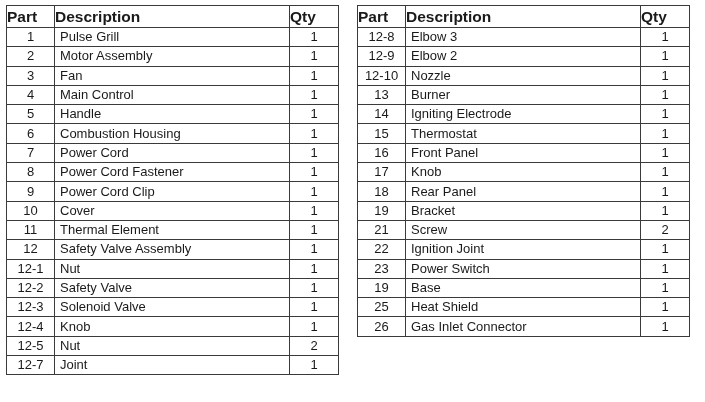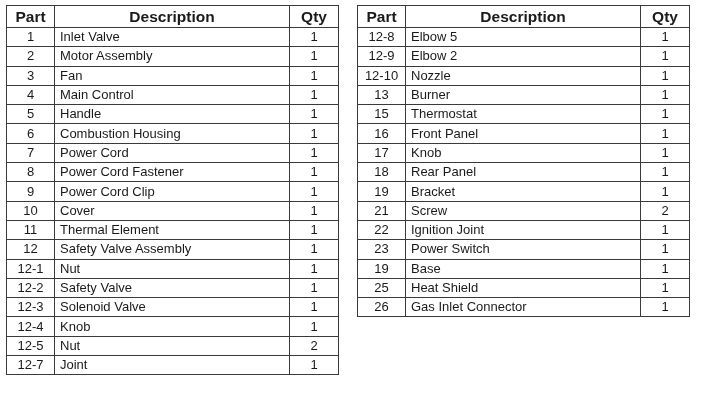--- a/index.html
+++ b/index.html
@@ -4,21 +4,21 @@
 <style>
   html, body { margin: 0; padding: 0; background: #ffffff; }
   body { width: 705px; height: 402px; position: relative; overflow: hidden;
          font-family: "Liberation Sans", sans-serif; color: #1a1a1a; }
   table { position: absolute; border-collapse: collapse; table-layout: fixed;
           border: 1.5px solid #3a3a3a; }
   #left-table { left: 6px; top: 5px; width: 332px; }
   #right-table { left: 357px; top: 5px; width: 332px; }
   th, td { border: 1px solid #3a3a3a; padding: 0; height: 18.3px; line-height: 18px;
            font-size: 13px; white-space: nowrap; overflow: hidden; }
-  th { font-weight: bold; font-size: 15.5px; height: 21px; line-height: 21px; text-align: center; }
+  th { font-weight: bold; font-size: 15.5px; height: 21px; line-height: 21px; text-align: left; }
   td.part { text-align: center; }
   td.desc { text-align: left; padding-left: 5px; }
   td.qty { text-align: center; }
   col.c-part { width: 48px; }
   col.c-desc { width: 235px; }
   col.c-qty { width: 49px; }
 </style>
 </head>
 <body>
 
@@ -31,21 +31,21 @@
   <thead>
     <tr>
       <th>Part</th>
       <th>Description</th>
       <th>Qty</th>
     </tr>
   </thead>
   <tbody id="left-body">
       <tr>
         <td class="part">1</td>
-        <td class="desc">Inlet Valve</td>
+        <td class="desc">Pulse Grill</td>
         <td class="qty">1</td>
       </tr>
       <tr>
         <td class="part">2</td>
         <td class="desc">Motor Assembly</td>
         <td class="qty">1</td>
       </tr>
       <tr>
         <td class="part">3</td>
         <td class="desc">Fan</td>
@@ -138,36 +138,41 @@
   <thead>
     <tr>
       <th>Part</th>
       <th>Description</th>
       <th>Qty</th>
     </tr>
   </thead>
   <tbody id="right-body">
       <tr>
         <td class="part">12-8</td>
-        <td class="desc">Elbow 5</td>
+        <td class="desc">Elbow 3</td>
         <td class="qty">1</td>
       </tr>
       <tr>
         <td class="part">12-9</td>
         <td class="desc">Elbow 2</td>
         <td class="qty">1</td>
       </tr>
       <tr>
         <td class="part">12-10</td>
         <td class="desc">Nozzle</td>
         <td class="qty">1</td>
       </tr>
       <tr>
         <td class="part">13</td>
         <td class="desc">Burner</td>
+        <td class="qty">1</td>
+      </tr>
+      <tr>
+        <td class="part">14</td>
+        <td class="desc">Igniting Electrode</td>
         <td class="qty">1</td>
       </tr>
       <tr>
         <td class="part">15</td>
         <td class="desc">Thermostat</td>
         <td class="qty">1</td>
       </tr>
       <tr>
         <td class="part">16</td>
         <td class="desc">Front Panel</td>

